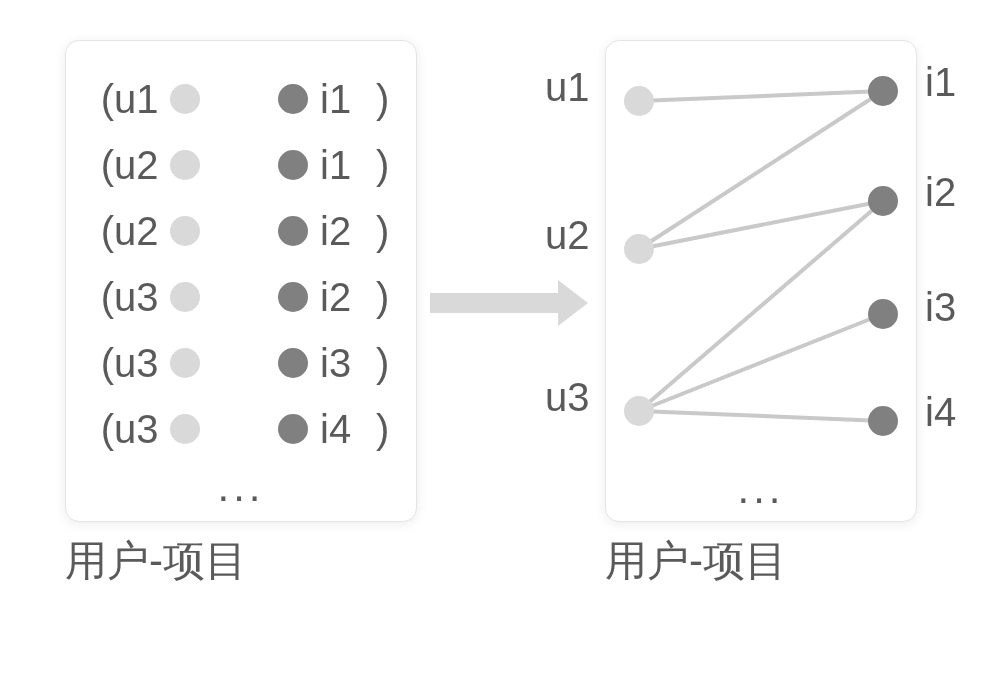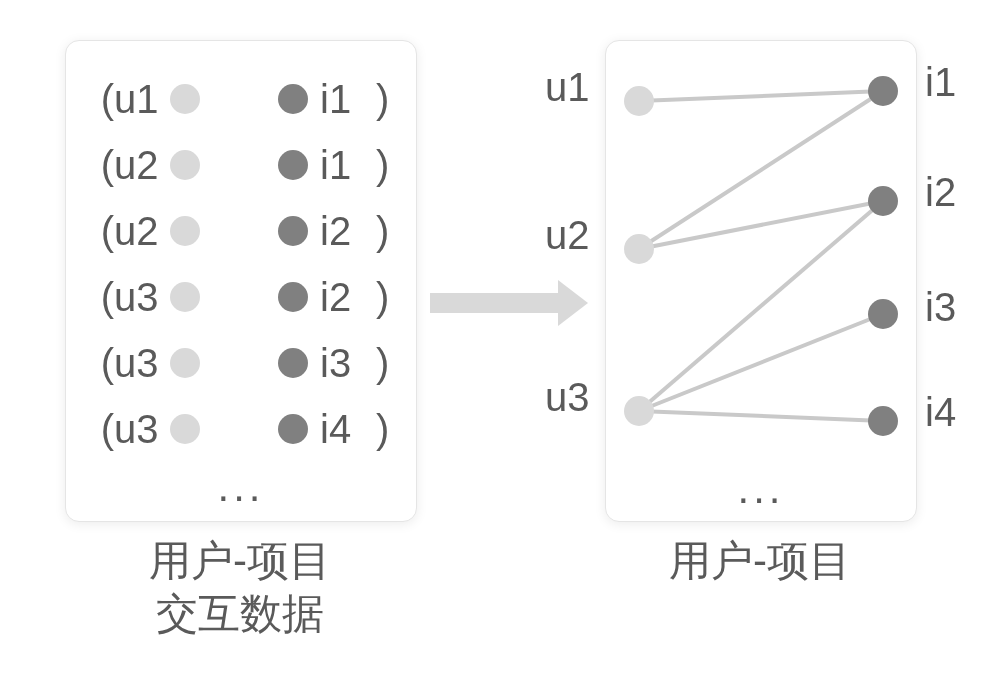--- a/index.html
+++ b/index.html
@@ -75,21 +75,21 @@
     text-align: center;
     bottom: 10px;
     font-size: 42px;
     color: #5a5a5a;
     letter-spacing: 4px;
   }
 
   
   .caption {
     position: absolute;
-    text-align: center;
+    text-align: left;
     font-size: 42px;
     color: #5a5a5a;
     line-height: 1.25;
   }
   .caption-left {
     left: 65px;
     top: 535px;
     width: 350px;
   }
   .caption-right {
@@ -244,21 +244,20 @@
         <span class="i">i4</span>
         <span class="rp">)</span>
       </div>
 
     </div>
     <div class="ellipsis-left">...</div>
   </div>
 
   <div class="caption caption-left">
     <div>用户-项目</div>
-    <div>交互数据</div>
   </div>
 
   <div class="arrow">
     <div class="arrow-shaft"></div>
     <div class="arrow-head"></div>
   </div>
 
   <div class="panel panel-right">
     <svg class="edges" viewBox="0 0 310 480" preserveAspectRatio="none">
 

